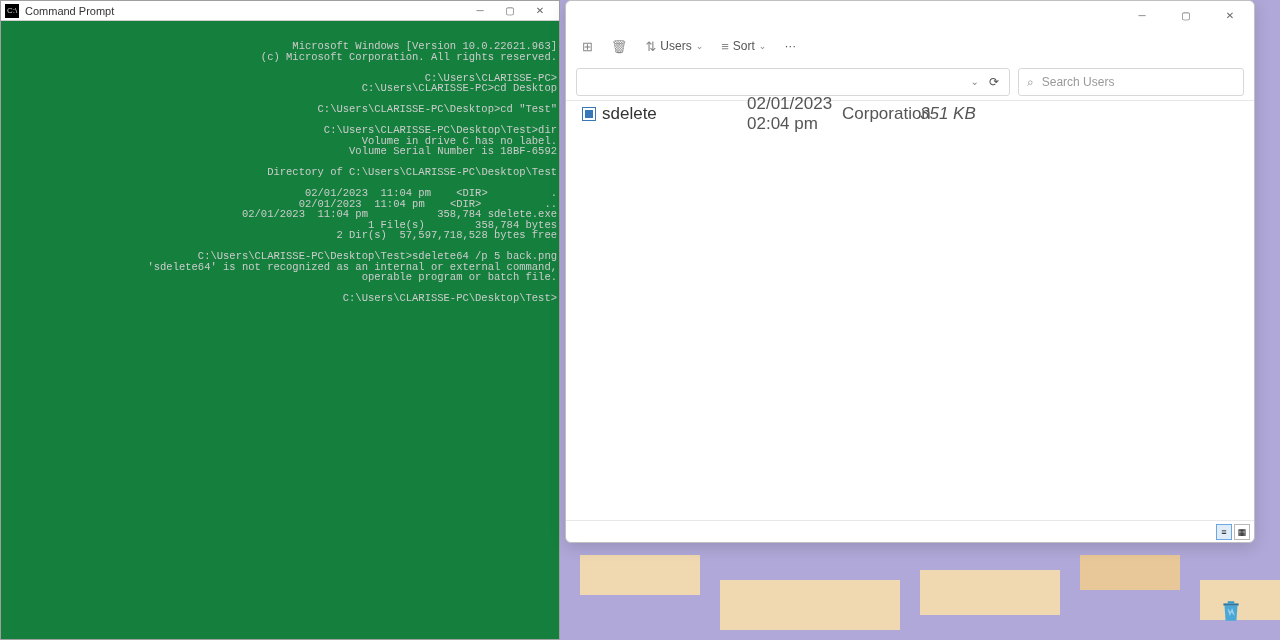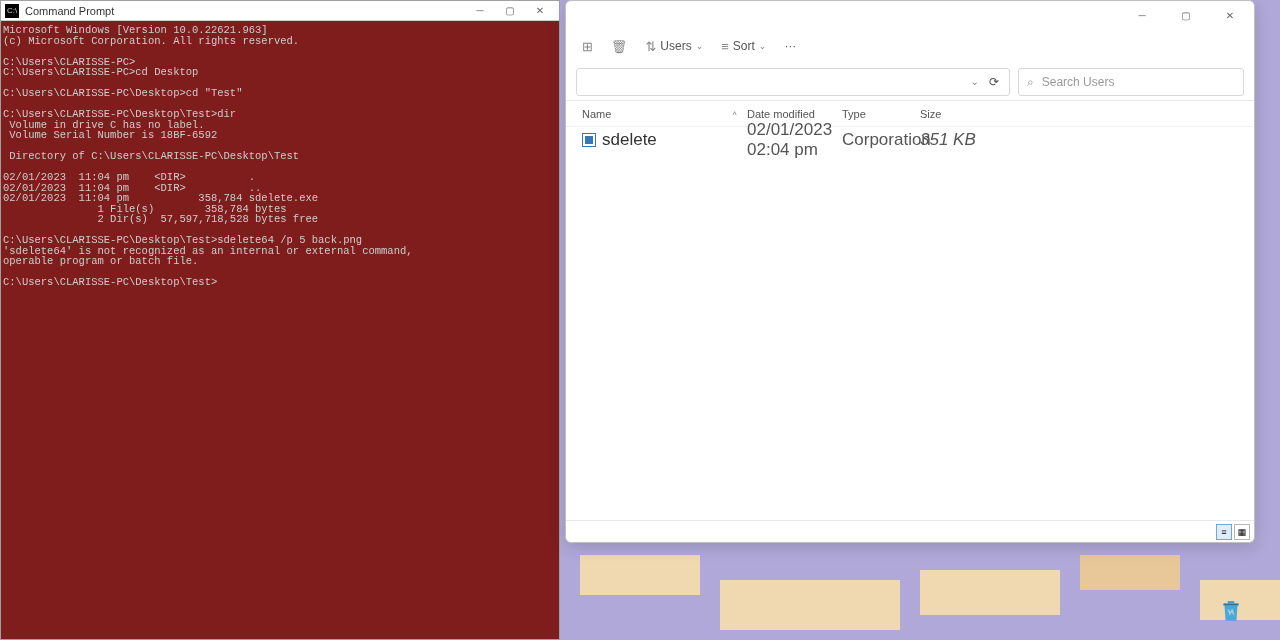--- a/index.html
+++ b/index.html
@@ -66,28 +66,29 @@
       height: 18px;
       display: inline-flex;
       align-items: center;
       justify-content: center;
       font-size: 10px;
       color: #666;
       cursor: pointer;
     }
     .cmd-body {
       flex: 1;
-      background: #7f1d1d;
+      background: #15803d;
       color: #cccccc;
       font-family: Consolas, 'Courier New', monospace;
       font-size: 10.5px;
       line-height: 1.0;
-      padding: 4px 2px;
+      padding: 20px 2px;
       white-space: pre;
       overflow: hidden;
+      text-align: right;
     }
     
     
     .explorer-window {
       position: absolute;
       left: 565px;
       top: 0;
       width: 690px;
       height: 543px;
       background: #ffffff;
@@ -324,29 +325,20 @@
     <div class="addr-box">
       <span class="drop">⌄</span>
       <span class="refresh">⟳</span>
     </div>
     <div class="search-box">
       <span>⌕</span>
       <span>Search Users</span>
     </div>
   </div>
 
-  <div class="exp-columns">
-    <div class="col col-name">
-      <span>Name</span>
-      <span class="sort-arrow">˄</span>
-    </div>
-    <div class="col col-date">Date modified</div>
-    <div class="col col-type">Type</div>
-    <div class="col col-size">Size</div>
-  </div>
 
   <div class="exp-files">
     <div class="file-row">
       <span class="file-icon"></span>
       <span class="fn">sdelete</span>
       <span class="fd">02/01/2023 02:04 pm</span>
       <span class="ft">Corporation</span>
       <span class="fs">351 KB</span>
     </div>
   </div>

